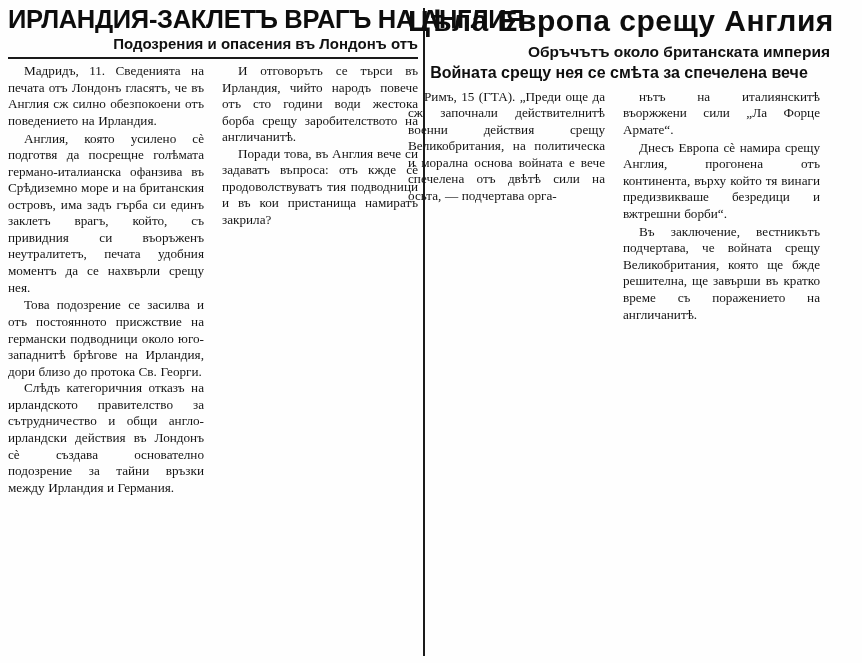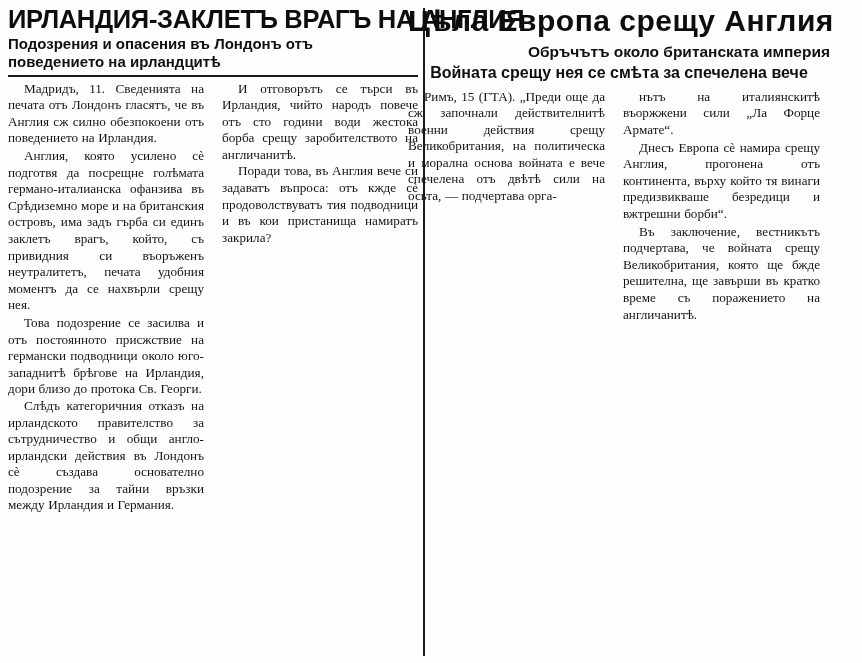--- a/index.html
+++ b/index.html
@@ -59,21 +59,21 @@
   .headline-main.r {
     font-size: 30px;
     letter-spacing: 0.5px;
     margin-bottom: 6px;
   }
   .subhead {
     font-family: "Liberation Sans", sans-serif;
     font-weight: bold;
     font-size: 15px;
     line-height: 1.18;
-    text-align: left;
+    text-align: right;
     color: #111;
     margin: 0 0 4px 0;
   }
   .subhead2 {
     font-family: "Liberation Sans", sans-serif;
     font-weight: bold;
     font-size: 15.5px;
     line-height: 1.2;
     text-align: right;
     color: #111;
@@ -124,21 +124,20 @@
 <div id="page">
 
   <div class="vrule"></div>
 
   <div class="article-left">
 
     <h1 class="headline-main">ИРЛАНДИЯ-ЗАКЛЕТЪ ВРАГЪ НА АНГЛИЯ</h1>
 
     <div class="subhead">
       <div>Подозрения и опасения въ Лондонъ отъ</div>
-      <div>поведението на ирландцитѣ</div>
     </div>
 
     <div class="rule"></div>
 
     <div class="cols2">
       <div class="col">
         <p class="body">Мадридъ, 11. Сведенията на печата отъ Лондонъ гласятъ, че въ Англия сж силно обезпокоени отъ поведението на Ирландия.</p>
         <p class="body">Англия, която усилено сѐ подготвя да посрещне голѣмата германо-италианска офанзива въ Срѣдиземно море и на британския островъ, има задъ гърба си единъ заклетъ врагъ, който, съ привидния си въоръженъ неутралитетъ, печата удобния моментъ да се нахвърли срещу нея.</p>
         <p class="body last">Това подозрение се засилва и отъ постоянното присжствие на германски подводници около юго-западнитѣ брѣгове на Ирландия, дори близо до протока Св. Георги.</p>
         <p class="body">Слѣдъ категоричния отказъ на ирландското правителство за сътрудничество и общи англо-ирландски действия въ Лондонъ сѐ създава основателно подозрение за тайни връзки между Ирландия и Германия.</p>

